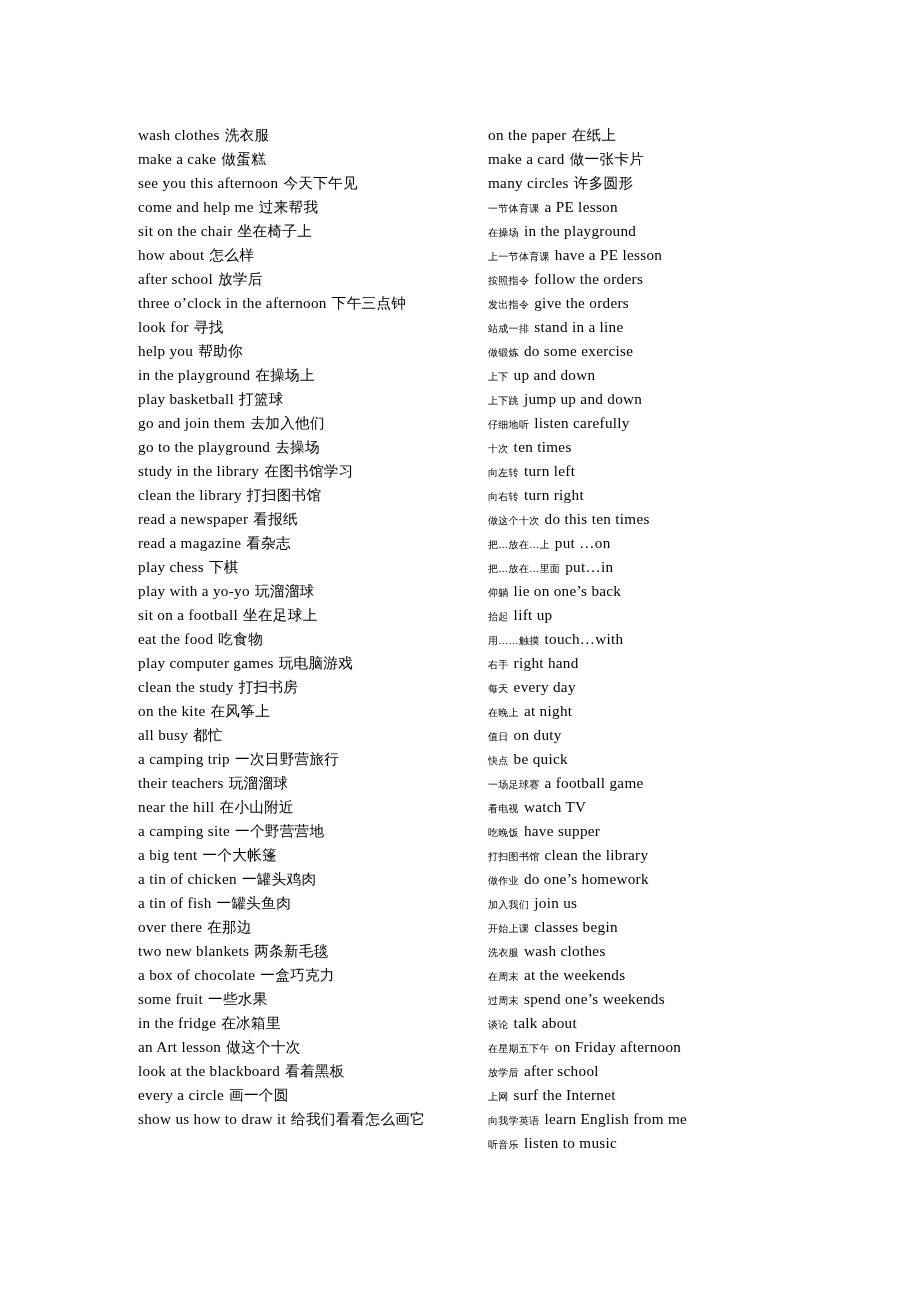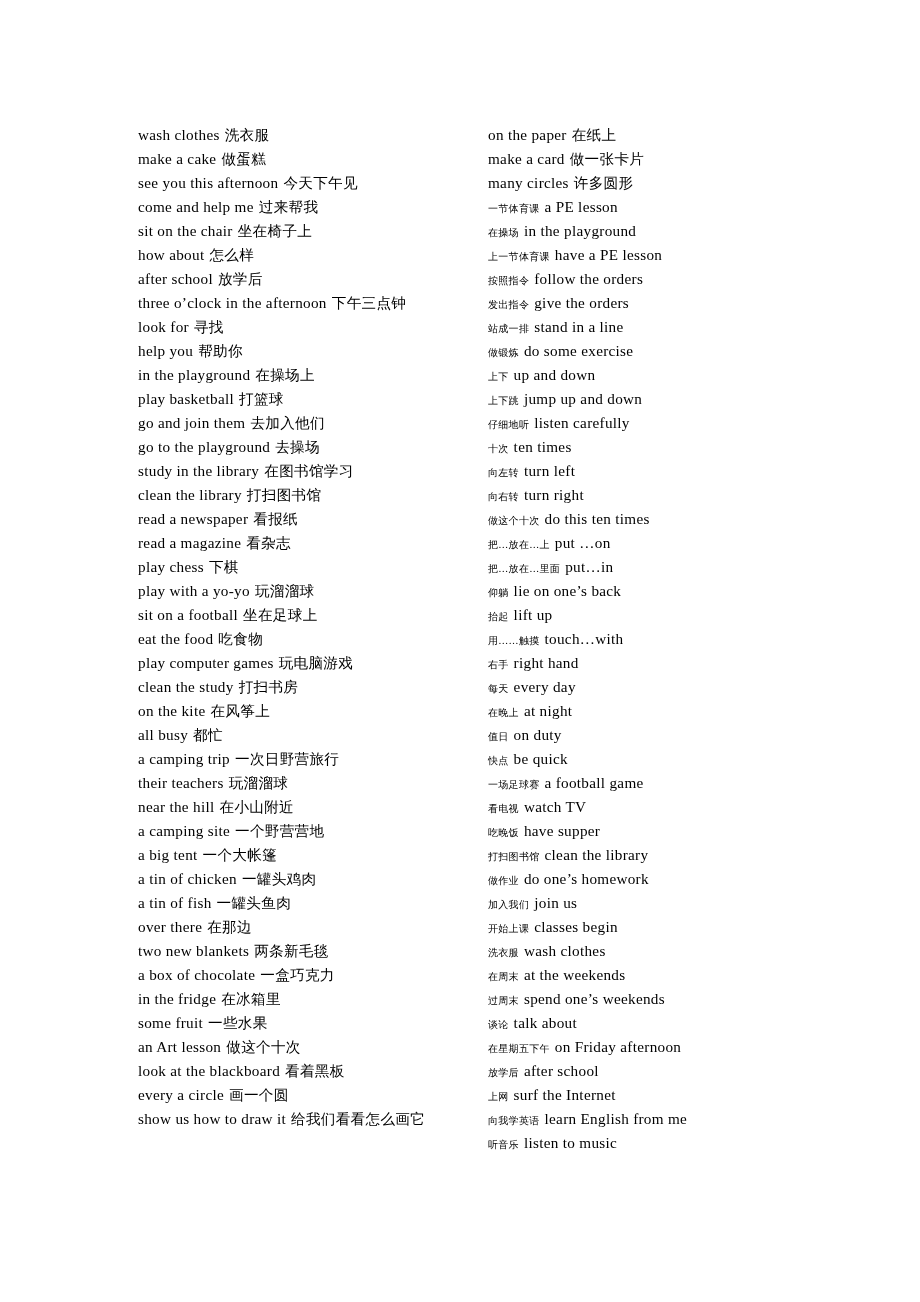--- a/index.html
+++ b/index.html
@@ -103,22 +103,22 @@
         <div class="entry"><span class="term">a camping trip</span><span class="gloss">一次日野营旅行</span></div>
         <div class="entry"><span class="term">their teachers</span><span class="gloss">玩溜溜球</span></div>
         <div class="entry"><span class="term">near the hill</span><span class="gloss">在小山附近</span></div>
         <div class="entry"><span class="term">a camping site</span><span class="gloss">一个野营营地</span></div>
         <div class="entry"><span class="term">a big tent</span><span class="gloss">一个大帐篷</span></div>
         <div class="entry"><span class="term">a tin of chicken</span><span class="gloss">一罐头鸡肉</span></div>
         <div class="entry"><span class="term">a tin of fish</span><span class="gloss">一罐头鱼肉</span></div>
         <div class="entry"><span class="term">over there</span><span class="gloss">在那边</span></div>
         <div class="entry"><span class="term">two new blankets</span><span class="gloss">两条新毛毯</span></div>
         <div class="entry"><span class="term">a box of chocolate</span><span class="gloss">一盒巧克力</span></div>
+        <div class="entry"><span class="term">some fruit</span><span class="gloss">一些水果</span></div>
         <div class="entry"><span class="term">in the fridge</span><span class="gloss">在冰箱里</span></div>
-        <div class="entry"><span class="term">some fruit</span><span class="gloss">一些水果</span></div>
         <div class="entry"><span class="term">an Art lesson</span><span class="gloss">做这个十次</span></div>
         <div class="entry"><span class="term">look at the blackboard</span><span class="gloss">看着黑板</span></div>
         <div class="entry"><span class="term">every a circle</span><span class="gloss">画一个圆</span></div>
         <div class="entry"><span class="term">show us how to draw it</span><span class="gloss">给我们看看怎么画它</span></div>
       </div>
     <div class="column right" id="col-right">
         <div class="entry"><span class="term">on the paper</span><span class="gloss">在纸上</span></div>
         <div class="entry"><span class="term">make a card</span><span class="gloss">做一张卡片</span></div>
         <div class="entry"><span class="term">many circles</span><span class="gloss">许多圆形</span></div>
         <div class="entry cn-first"><span class="term">一节体育课</span><span class="gloss">a PE lesson</span></div>

